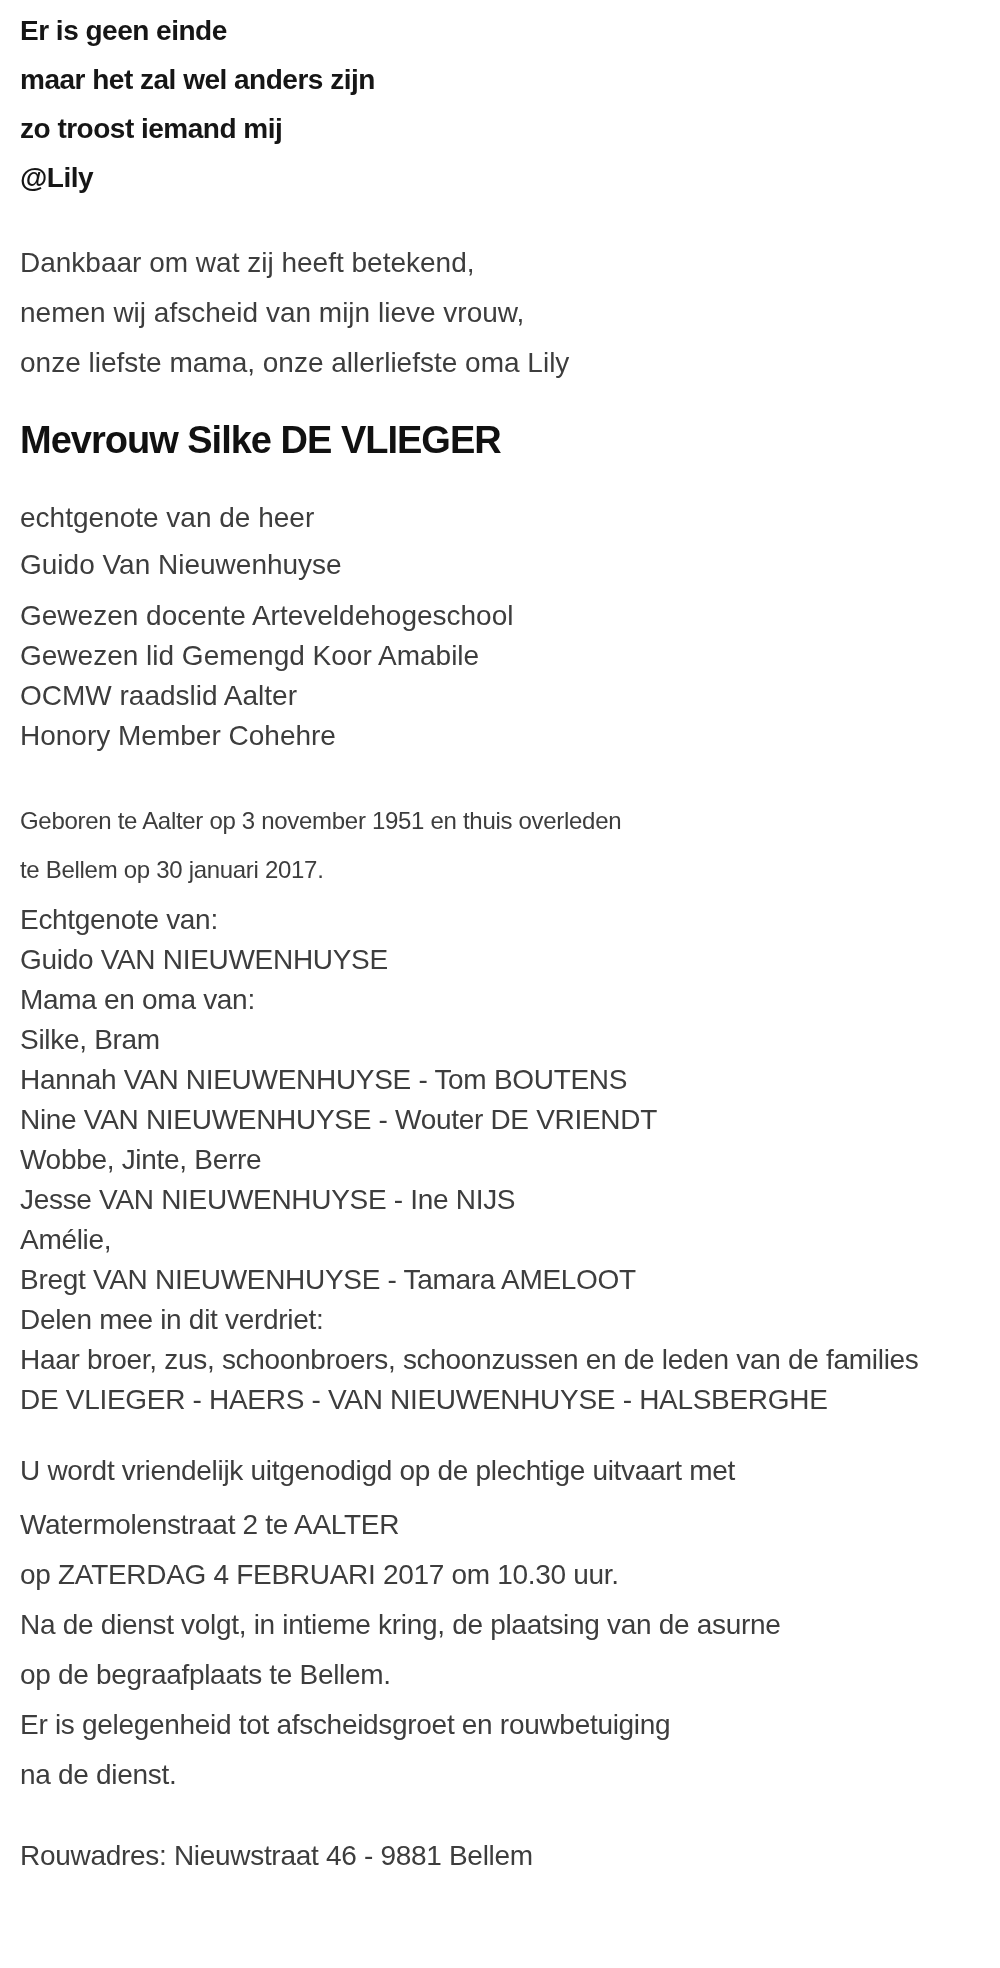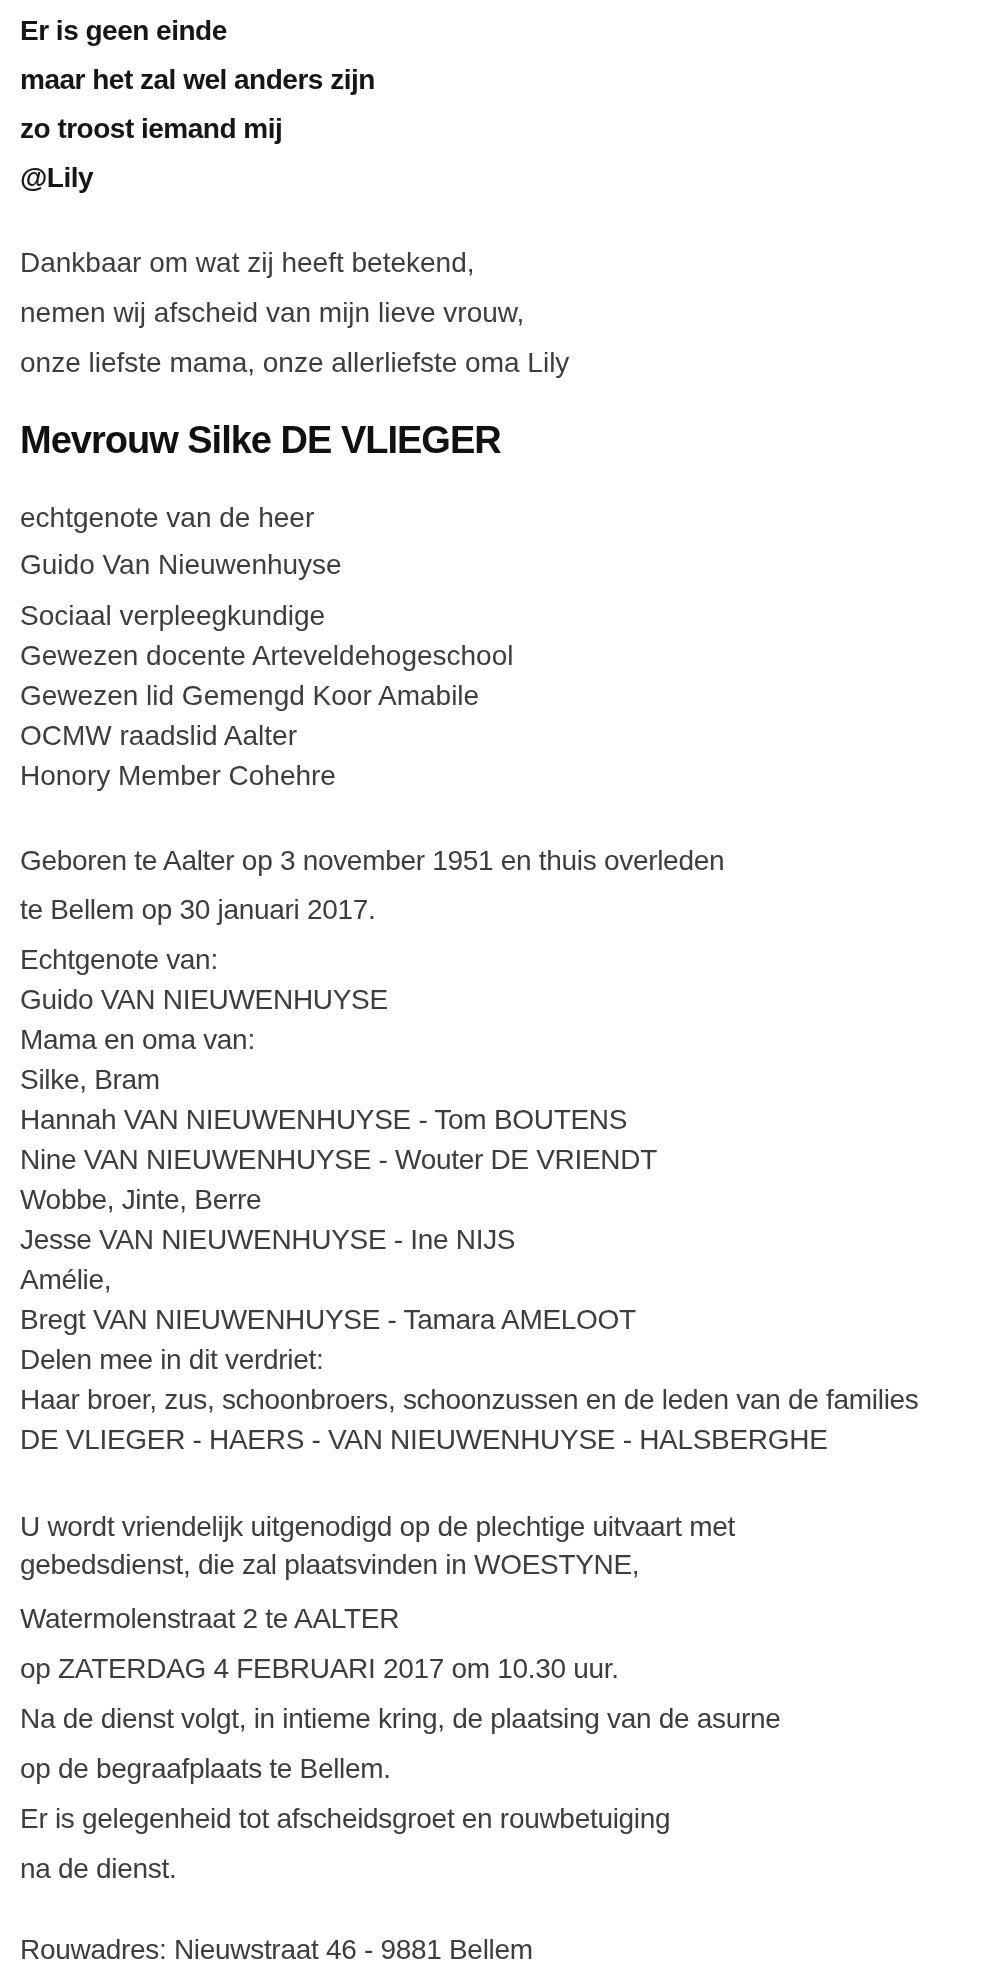--- a/index.html
+++ b/index.html
@@ -59,34 +59,34 @@
   .roles-block { margin-top: 8px; }
   .roles-block .line {
     line-height: 40px;
     font-size: 28px;
   }
 
   
   .dates-block { margin-top: 40px; }
   .dates-block .line {
     line-height: 49px;
-    font-size: 28px;
+    font-size: 24px;
     letter-spacing: -0.3px;
   }
 
   
   .family-block { margin-top: 6px; }
   .family-block .line {
     line-height: 40px;
     font-size: 28px;
     letter-spacing: -0.3px;
   }
 
   
-  .ceremony-block { margin-top: 48px; }
+  .ceremony-block { margin-top: 32px; }
   .ceremony-block .line {
     line-height: 38px;
     font-size: 28px;
     letter-spacing: -0.3px;
   }
   .ceremony-block .line.spaced {
     line-height: 50px;
   }
   .ceremony-block .line.gap-before {
     margin-top: 10px;
@@ -119,21 +119,20 @@
   </div>
 
   <div class="name-heading">Mevrouw Silke DE VLIEGER</div>
 
   <div class="spouse-block">
     <div class="line">echtgenote van de heer</div>
     <div class="line">Guido Van Nieuwenhuyse</div>
   </div>
 
   <div class="roles-block">
-    <div class="line">Sociaal verpleegkundige</div>
     <div class="line">Gewezen docente Arteveldehogeschool</div>
     <div class="line">Gewezen lid Gemengd Koor Amabile</div>
     <div class="line">OCMW raadslid Aalter</div>
     <div class="line">Honory Member Cohehre</div>
   </div>
 
   <div class="dates-block">
     <div class="line">Geboren te Aalter op 3 november 1951 en thuis overleden</div>
     <div class="line">te Bellem op 30 januari 2017.</div>
   </div>
@@ -149,21 +148,20 @@
     <div class="line">Jesse VAN NIEUWENHUYSE - Ine NIJS</div>
     <div class="line">Amélie,</div>
     <div class="line">Bregt VAN NIEUWENHUYSE - Tamara AMELOOT</div>
     <div class="line">Delen mee in dit verdriet:</div>
     <div class="line">Haar broer, zus, schoonbroers, schoonzussen en de leden van de families</div>
     <div class="line">DE VLIEGER - HAERS - VAN NIEUWENHUYSE - HALSBERGHE</div>
   </div>
 
   <div class="ceremony-block">
     <div class="line">U wordt vriendelijk uitgenodigd op de plechtige uitvaart met</div>
-    <div class="line">gebedsdienst, die zal plaatsvinden in WOESTYNE,</div>
     <div class="line spaced gap-before">Watermolenstraat 2 te AALTER</div>
     <div class="line spaced">op ZATERDAG 4 FEBRUARI 2017 om 10.30 uur.</div>
     <div class="line spaced">Na de dienst volgt, in intieme kring, de plaatsing van de asurne</div>
     <div class="line spaced">op de begraafplaats te Bellem.</div>
     <div class="line spaced">Er is gelegenheid tot afscheidsgroet en rouwbetuiging</div>
     <div class="line spaced">na de dienst.</div>
   </div>
 
   <div class="address-block">
     <div class="line">Rouwadres: Nieuwstraat 46 - 9881 Bellem</div>

